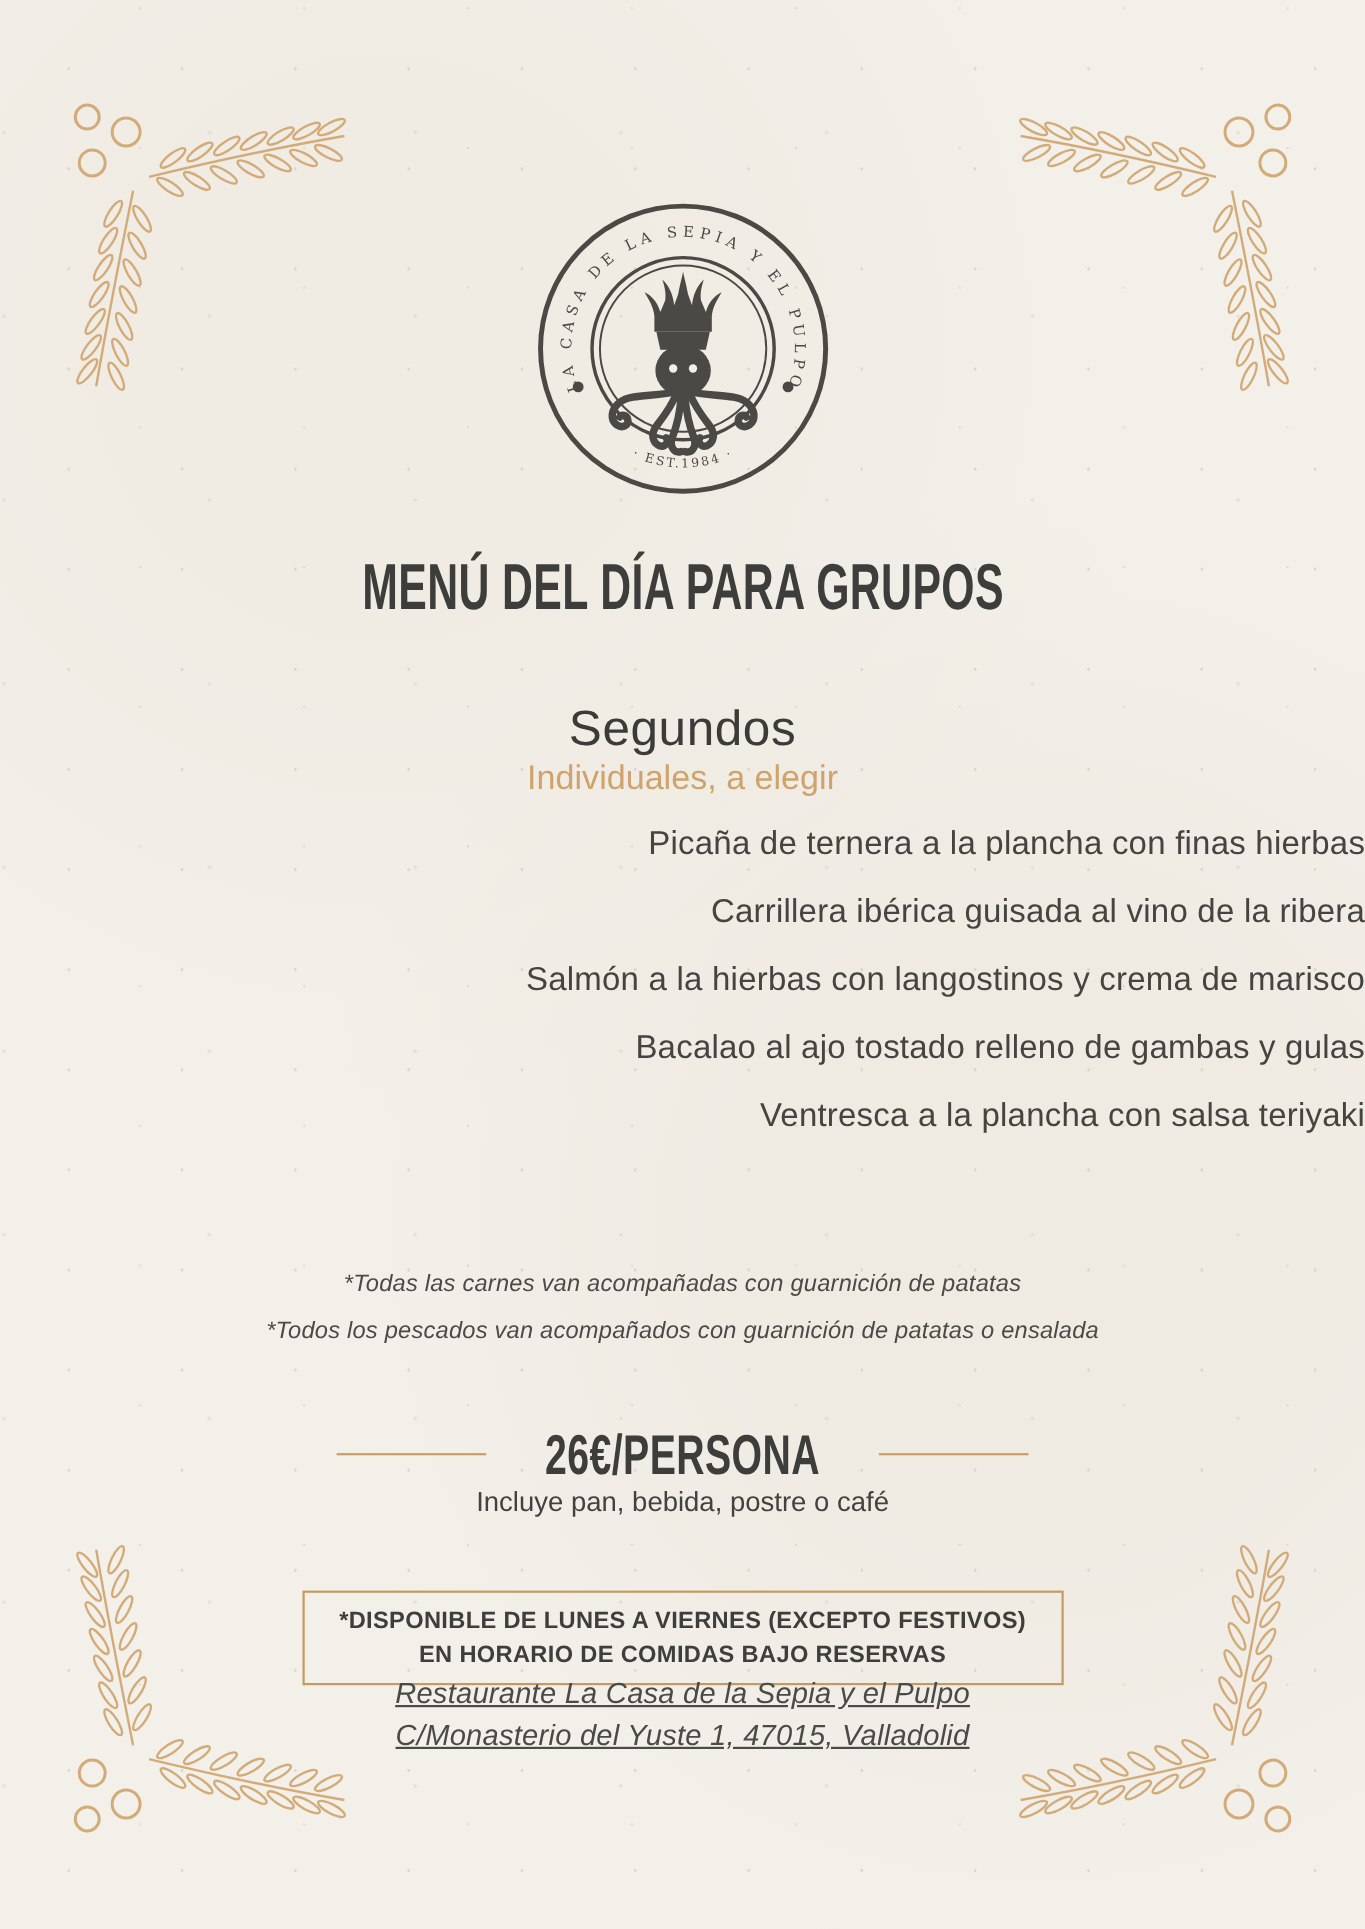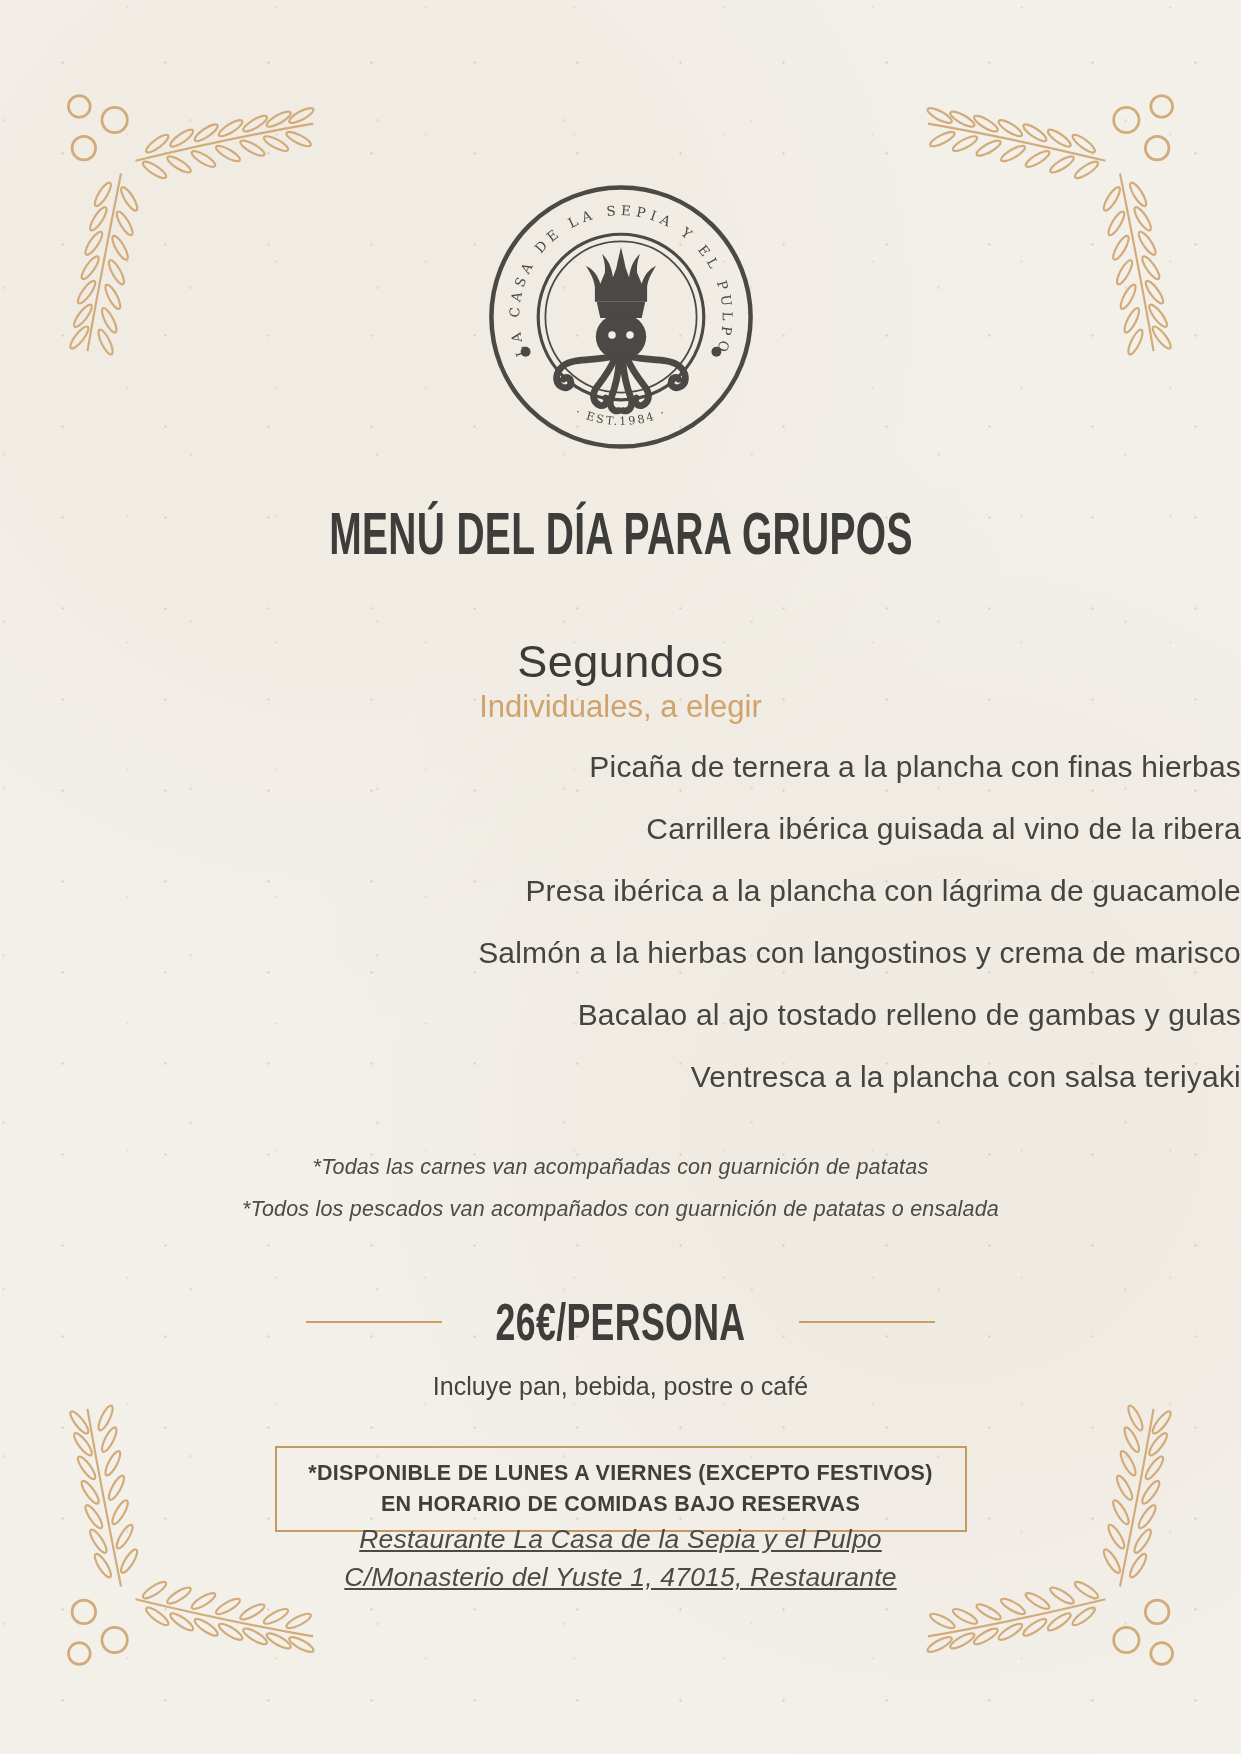--- a/index.html
+++ b/index.html
@@ -39,21 +39,21 @@
   .subheading{top:690px;line-height:34px;font-size:31px;color:#cfa36b;}
 
   .menu-list{top:736px;line-height:62px;font-size:30px;color:#454441;letter-spacing:.2px;text-align:right;}
 
   .notes{top:1146px;line-height:42px;font-size:21.5px;font-style:italic;color:#4b4a47;letter-spacing:.2px;}
 
   .price-row{top:1291px;height:62px;display:flex;align-items:center;justify-content:center;gap:0;width:100%;}
   .price-row .rule{width:136px;border-top:2px solid #cb9f63;}
   .price-row .cx{font-size:51px;font-weight:700;color:#3d3d3b;--sx:.70;letter-spacing:.5px;}
 
-  .includes{top:1350px;line-height:32px;font-size:25px;color:#434240;margin-top:20px;}
+  .includes{top:1350px;line-height:32px;font-size:25px;color:#434240;}
 
   .avail-box{
     top:1406px;left:50%;transform:translateX(-50%);
     width:692px;box-sizing:border-box;
     border:2.5px solid #c59a60;
     padding:10px 8px;
     text-align:center;
     font-size:21.5px;font-weight:700;line-height:31px;color:#3e3e3c;letter-spacing:.3px;margin-top:40px;
   }
 
@@ -289,21 +289,20 @@
   <div class="abs centered title-row">
     <span class="cx">MENÚ DEL DÍA PARA GRUPOS</span>
   </div>
 
   <div class="abs centered heading">Segundos</div>
   <div class="abs centered subheading">Individuales, a elegir</div>
 
   <div class="abs centered menu-list">
     <div>Picaña de ternera a la plancha con finas hierbas</div>
     <div>Carrillera ibérica guisada al vino de la ribera</div>
-    <div>Presa ibérica a la plancha con lágrima de guacamole</div>
     <div>Salmón a la hierbas con langostinos y crema de marisco</div>
     <div>Bacalao al ajo tostado relleno de gambas y gulas</div>
     <div>Ventresca a la plancha con salsa teriyaki</div>
   </div>
 
   <div class="abs centered notes">
     <div>*Todas las carnes van acompañadas con guarnición de patatas</div>
     <div>*Todos los pescados van acompañados con guarnición de patatas o ensalada</div>
   </div>
 
@@ -314,16 +313,16 @@
   </div>
   <div class="abs centered includes">Incluye pan, bebida, postre o café</div>
 
   <div class="abs avail-box">
     <div>*DISPONIBLE DE LUNES A VIERNES (EXCEPTO FESTIVOS)</div>
     <div>EN HORARIO DE COMIDAS BAJO RESERVAS</div>
   </div>
 
   <div class="abs centered footer">
     <div>Restaurante La Casa de la Sepia y el Pulpo</div>
-    <div>C/Monasterio del Yuste 1, 47015, Restaurante</div>
+    <div>C/Monasterio del Yuste 1, 47015, Valladolid</div>
   </div>
 
 </div>
 
 </body></html>

